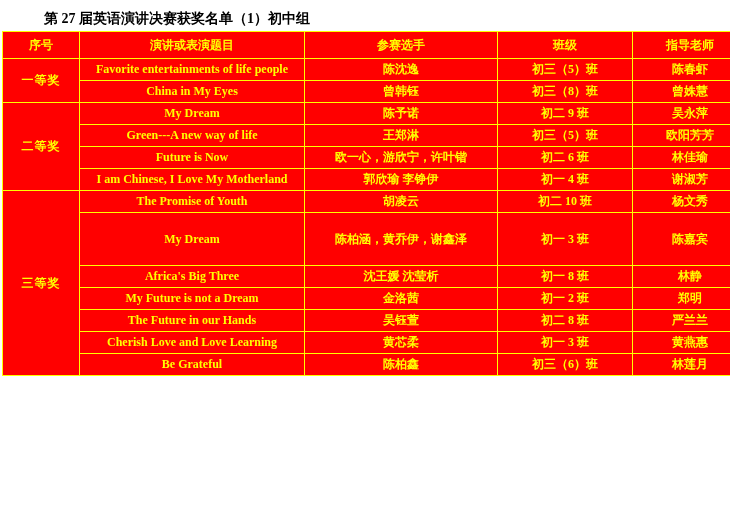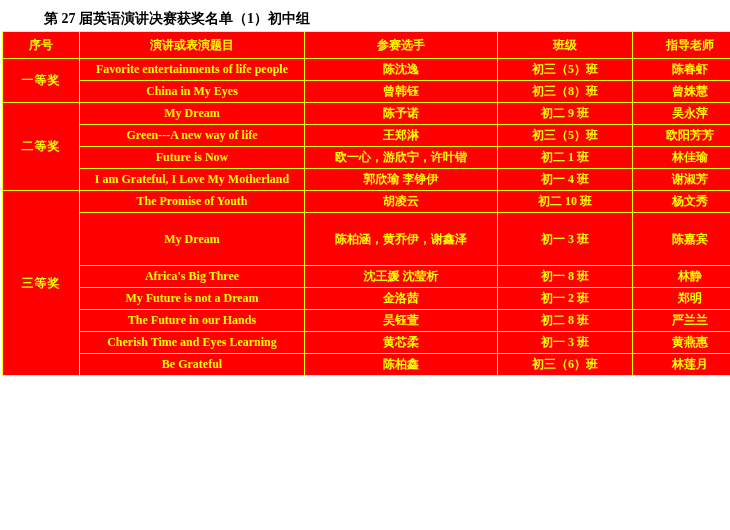--- a/index.html
+++ b/index.html
@@ -101,25 +101,25 @@
       </tr>
       <tr>
         <td class="title-cell c1">Green---A new way of life</td>
         <td class="c2">王郑淋</td>
         <td class="c3">初三（5）班</td>
         <td class="c4">欧阳芳芳</td>
       </tr>
       <tr>
         <td class="title-cell c1">Future is Now</td>
         <td class="c2">欧一心，游欣宁，许叶锴</td>
-        <td class="c3">初二 1 班</td>
+        <td class="c3">初二 6 班</td>
         <td class="c4">林佳瑜</td>
       </tr>
       <tr>
-        <td class="title-cell c1">I am Grateful, I Love My Motherland</td>
+        <td class="title-cell c1">I am Chinese, I Love My Motherland</td>
         <td class="c2">郭欣瑜 李铮伊</td>
         <td class="c3">初一 4 班</td>
         <td class="c4">谢淑芳</td>
       </tr>
 
       <tr>
         <td class="award-group c0" rowspan="7">三等奖</td>
         <td class="title-cell c1">The Promise of Youth</td>
         <td class="c2">胡凌云</td>
         <td class="c3">初二 10 班</td>
@@ -143,21 +143,21 @@
         <td class="c3">初一 2 班</td>
         <td class="c4">郑明</td>
       </tr>
       <tr>
         <td class="title-cell c1">The Future in our Hands</td>
         <td class="c2">吴钰萱</td>
         <td class="c3">初二 8 班</td>
         <td class="c4">严兰兰</td>
       </tr>
       <tr>
-        <td class="title-cell c1">Cherish Time and Eyes Learning</td>
+        <td class="title-cell c1">Cherish Love and Love Learning</td>
         <td class="c2">黄芯柔</td>
         <td class="c3">初一 3 班</td>
         <td class="c4">黄燕惠</td>
       </tr>
       <tr>
         <td class="title-cell c1">Be Grateful</td>
         <td class="c2">陈柏鑫</td>
         <td class="c3">初三（6）班</td>
         <td class="c4">林莲月</td>
       </tr>

